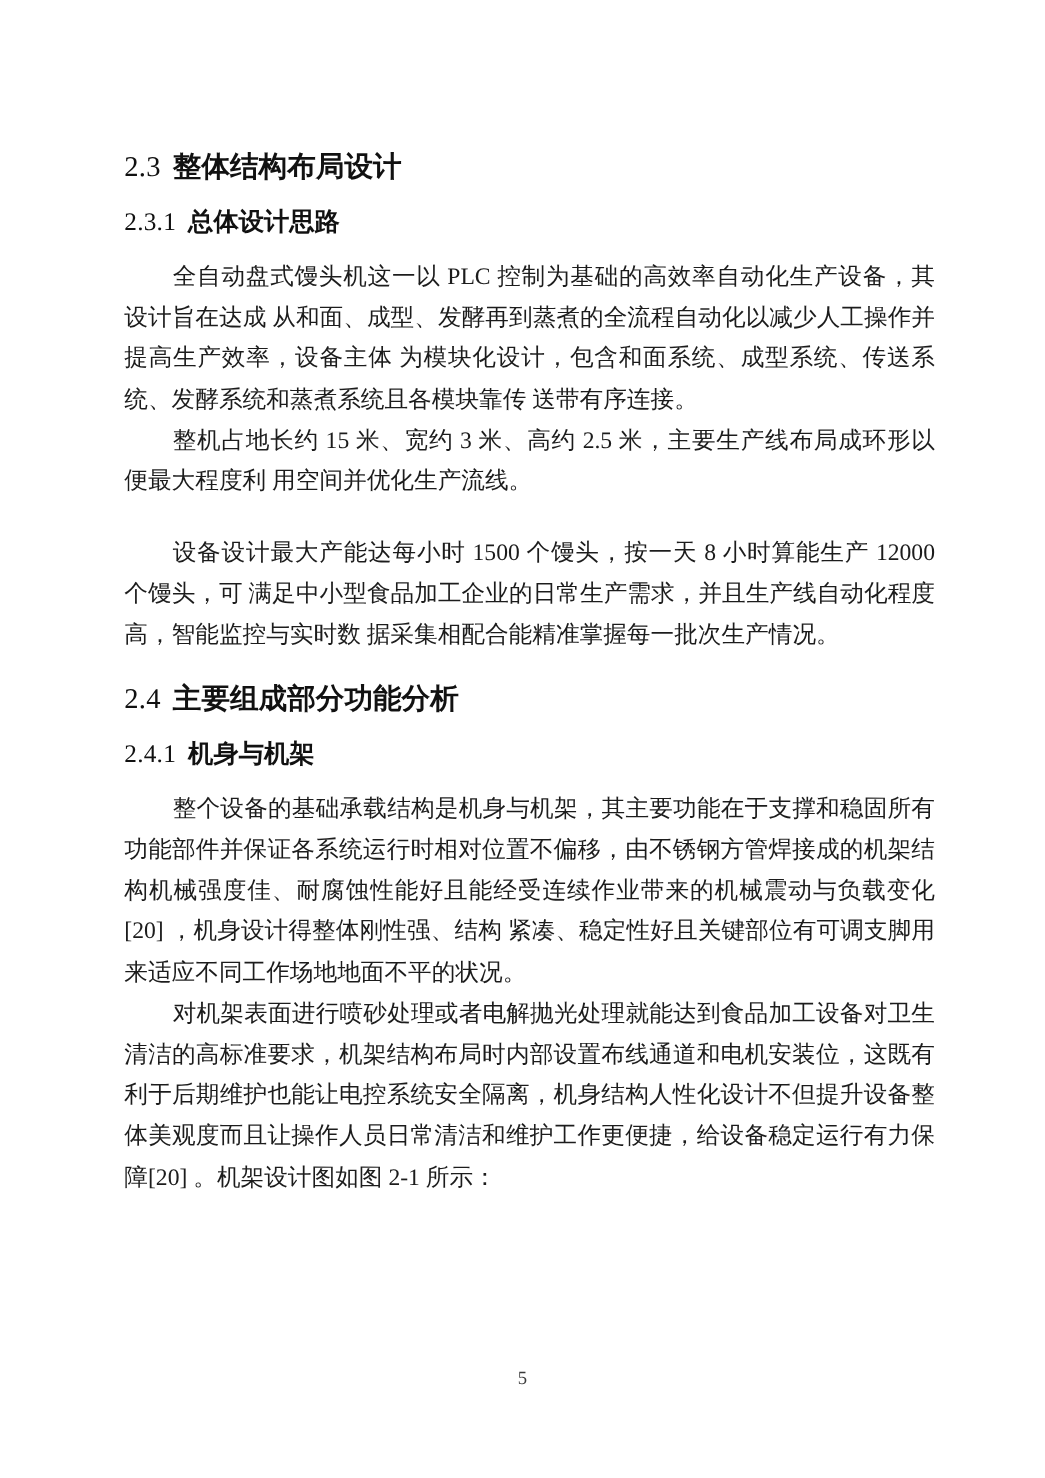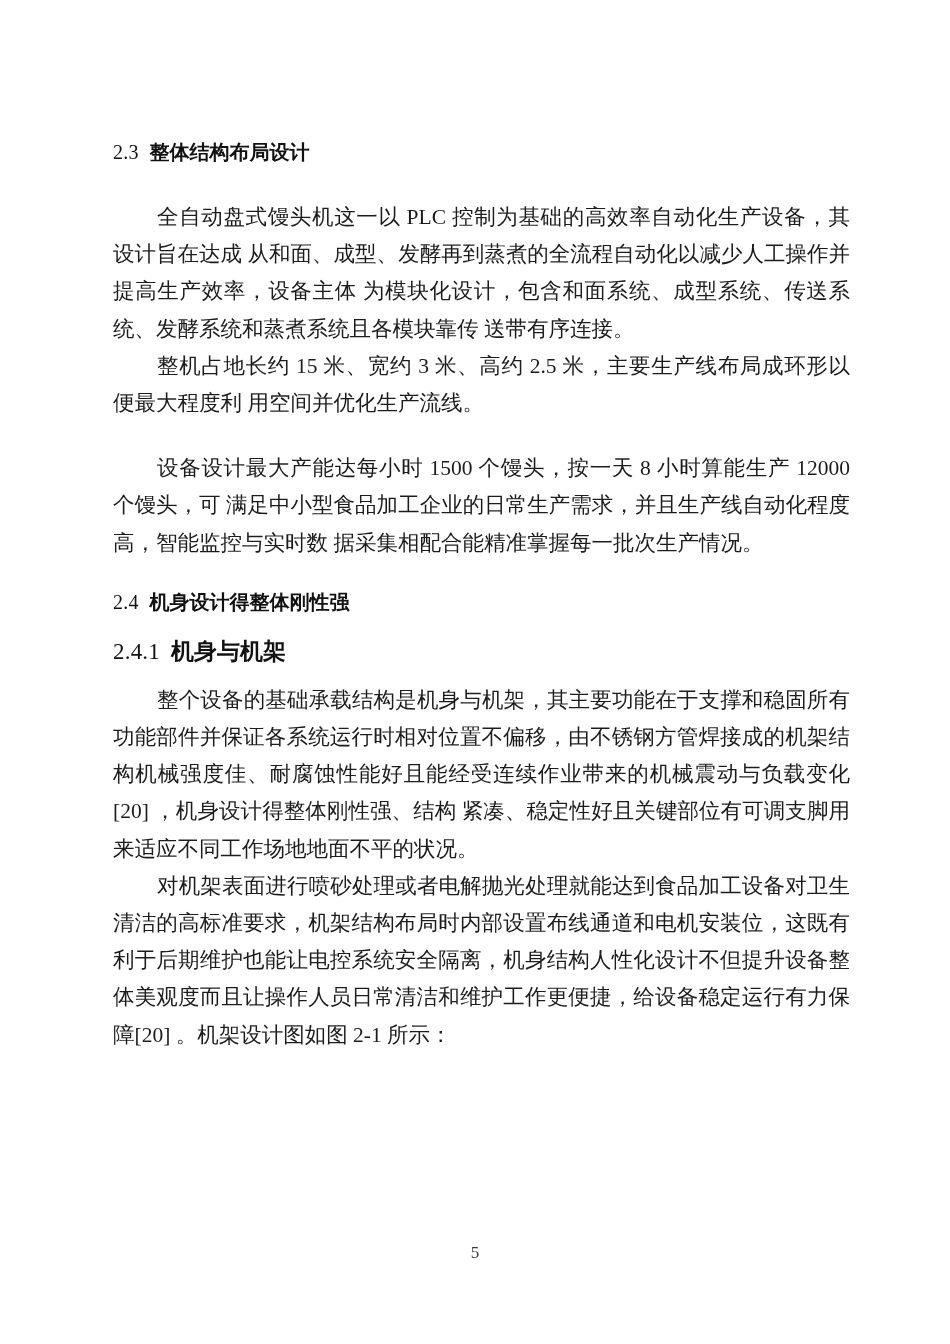--- a/index.html
+++ b/index.html
@@ -49,21 +49,21 @@
   
   h2.h-l2, h3.h-l3 {
     margin: 0;
     font-family: "DejaVu Sans", "Liberation Sans", sans-serif;
     color: #111111;
     font-weight: 700;
     text-align: left;
     white-space: nowrap;
   }
   h2.h-l2 {
-    font-size: 20px;
+    font-size: 26px;
     line-height: 34px;
   }
   h3.h-l3 {
     font-size: 23px;
     line-height: 33px;
     font-weight: 600;
   }
   .h-num {
     font-family: "Liberation Serif", "DejaVu Serif", serif;
     font-weight: 400;
@@ -94,33 +94,34 @@
 
 <div class="page">
 
   <div class="content">
 
 
     <div class="sp-before-h2"></div>
     <h2 class="h-l2"><span class="h-num">2.3</span><span class="h-gap"></span><span>整体结构布局设计</span></h2>
     <div class="sp-after-h2"></div>
 
+    <h3 class="h-l3"><span class="h-num">2.3.1</span><span class="h-gap"></span><span>总体设计思路</span></h3>
     <div class="sp-after-h3"></div>
 
     <p class="para">全自动盘式馒头机这一以 PLC 控制为基础的高效率自动化生产设备，其设计旨在达成 从和面、成型、发酵再到蒸煮的全流程自动化以减少人工操作并提高生产效率，设备主体 为模块化设计，包含和面系统、成型系统、传送系统、发酵系统和蒸煮系统且各模块靠传 送带有序连接。</p>
 
     <p class="para">整机占地长约 15 米、宽约 3 米、高约 2.5 米，主要生产线布局成环形以便最大程度利 用空间并优化生产流线。</p>
 
     <div class="sp-before-h3"></div>
     <div class="sp-after-h3"></div>
 
     <p class="para">设备设计最大产能达每小时 1500 个馒头，按一天 8 小时算能生产 12000 个馒头，可 满足中小型食品加工企业的日常生产需求，并且生产线自动化程度高，智能监控与实时数 据采集相配合能精准掌握每一批次生产情况。</p>
 
     <div class="sp-before-h2"></div>
-    <h2 class="h-l2"><span class="h-num">2.4</span><span class="h-gap"></span><span>机身设计得整体刚性强</span></h2>
+    <h2 class="h-l2"><span class="h-num">2.4</span><span class="h-gap"></span><span>主要组成部分功能分析</span></h2>
     <div class="sp-after-h2"></div>
 
     <h3 class="h-l3"><span class="h-num">2.4.1</span><span class="h-gap"></span><span>机身与机架</span></h3>
     <div class="sp-after-h3"></div>
 
     <p class="para">整个设备的基础承载结构是机身与机架，其主要功能在于支撑和稳固所有功能部件并保证各系统运行时相对位置不偏移，由不锈钢方管焊接成的机架结构机械强度佳、耐腐蚀性能好且能经受连续作业带来的机械震动与负载变化[20] ，机身设计得整体刚性强、结构 紧凑、稳定性好且关键部位有可调支脚用来适应不同工作场地地面不平的状况。</p>
 
     <p class="para">对机架表面进行喷砂处理或者电解抛光处理就能达到食品加工设备对卫生清洁的高标准要求，机架结构布局时内部设置布线通道和电机安装位，这既有利于后期维护也能让电控系统安全隔离，机身结构人性化设计不但提升设备整体美观度而且让操作人员日常清洁和维护工作更便捷，给设备稳定运行有力保障[20] 。机架设计图如图 2-1 所示：</p>
 
   </div>

